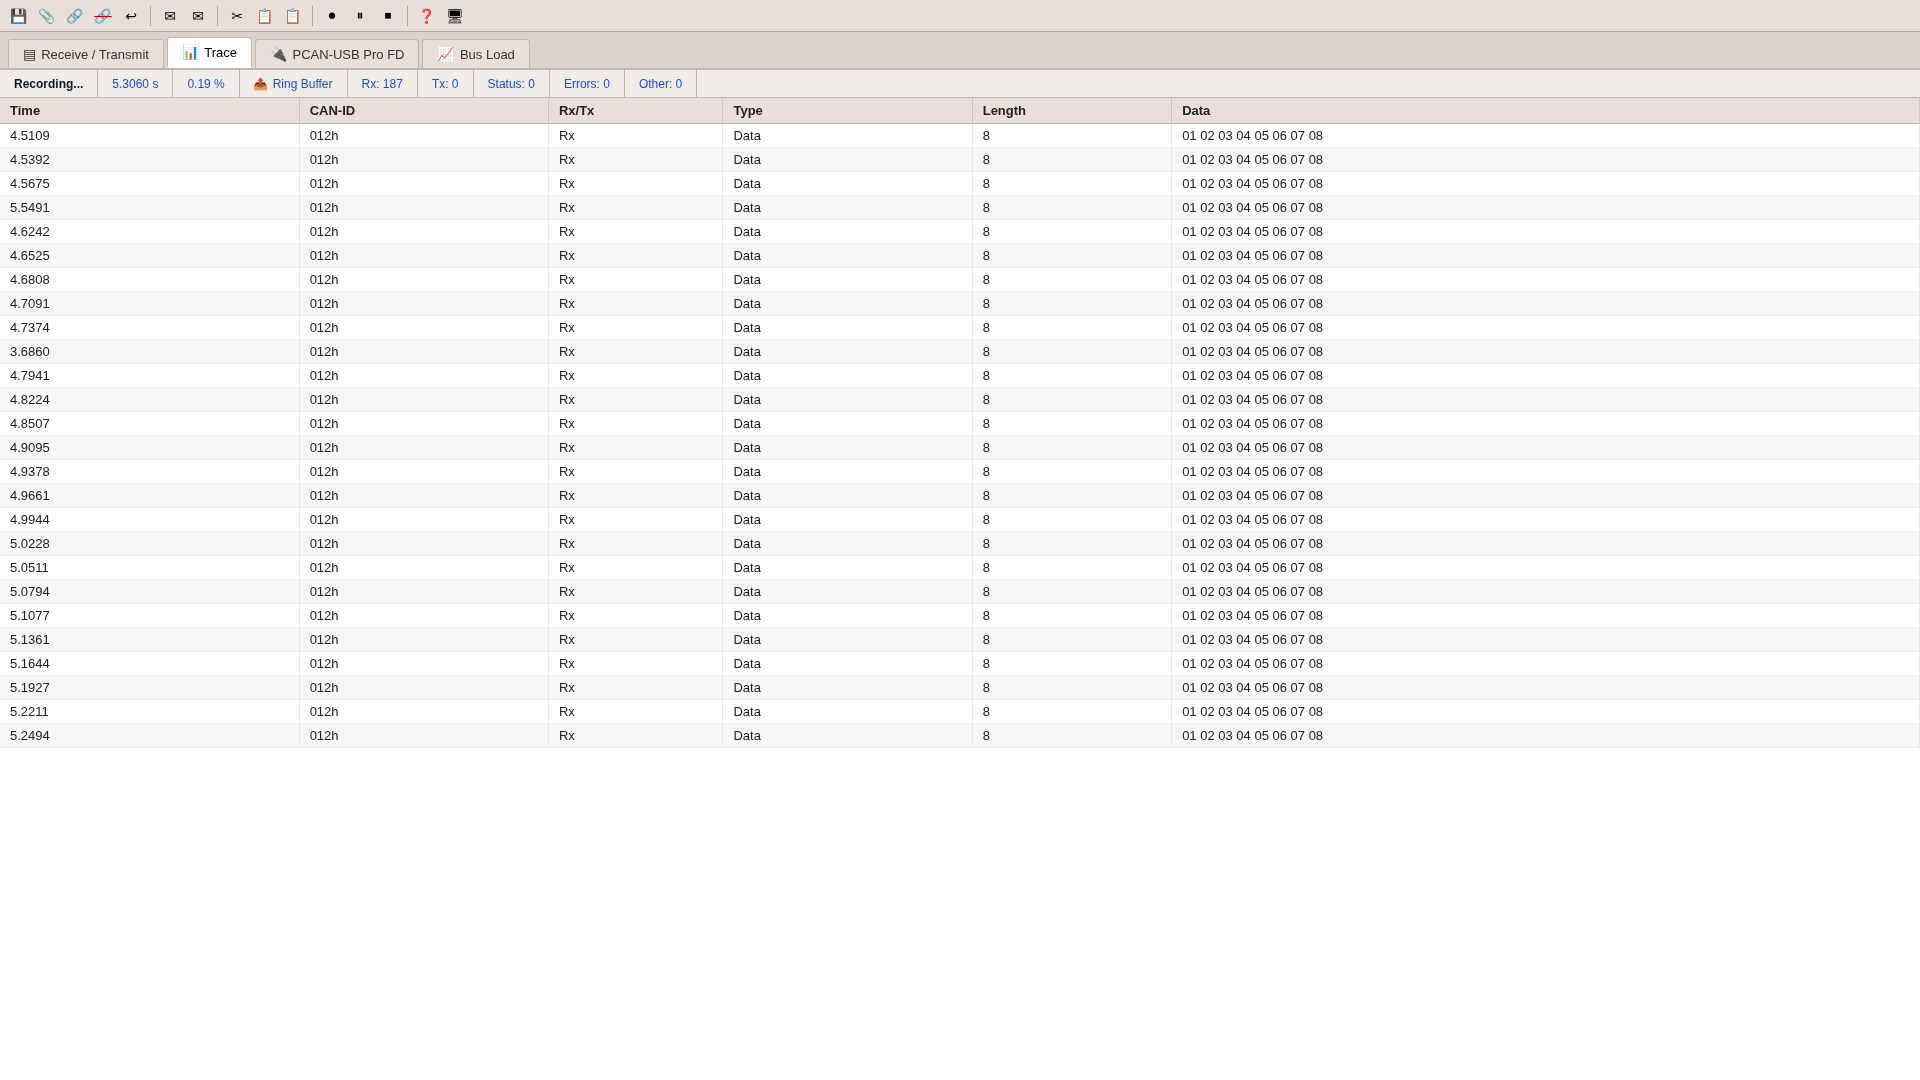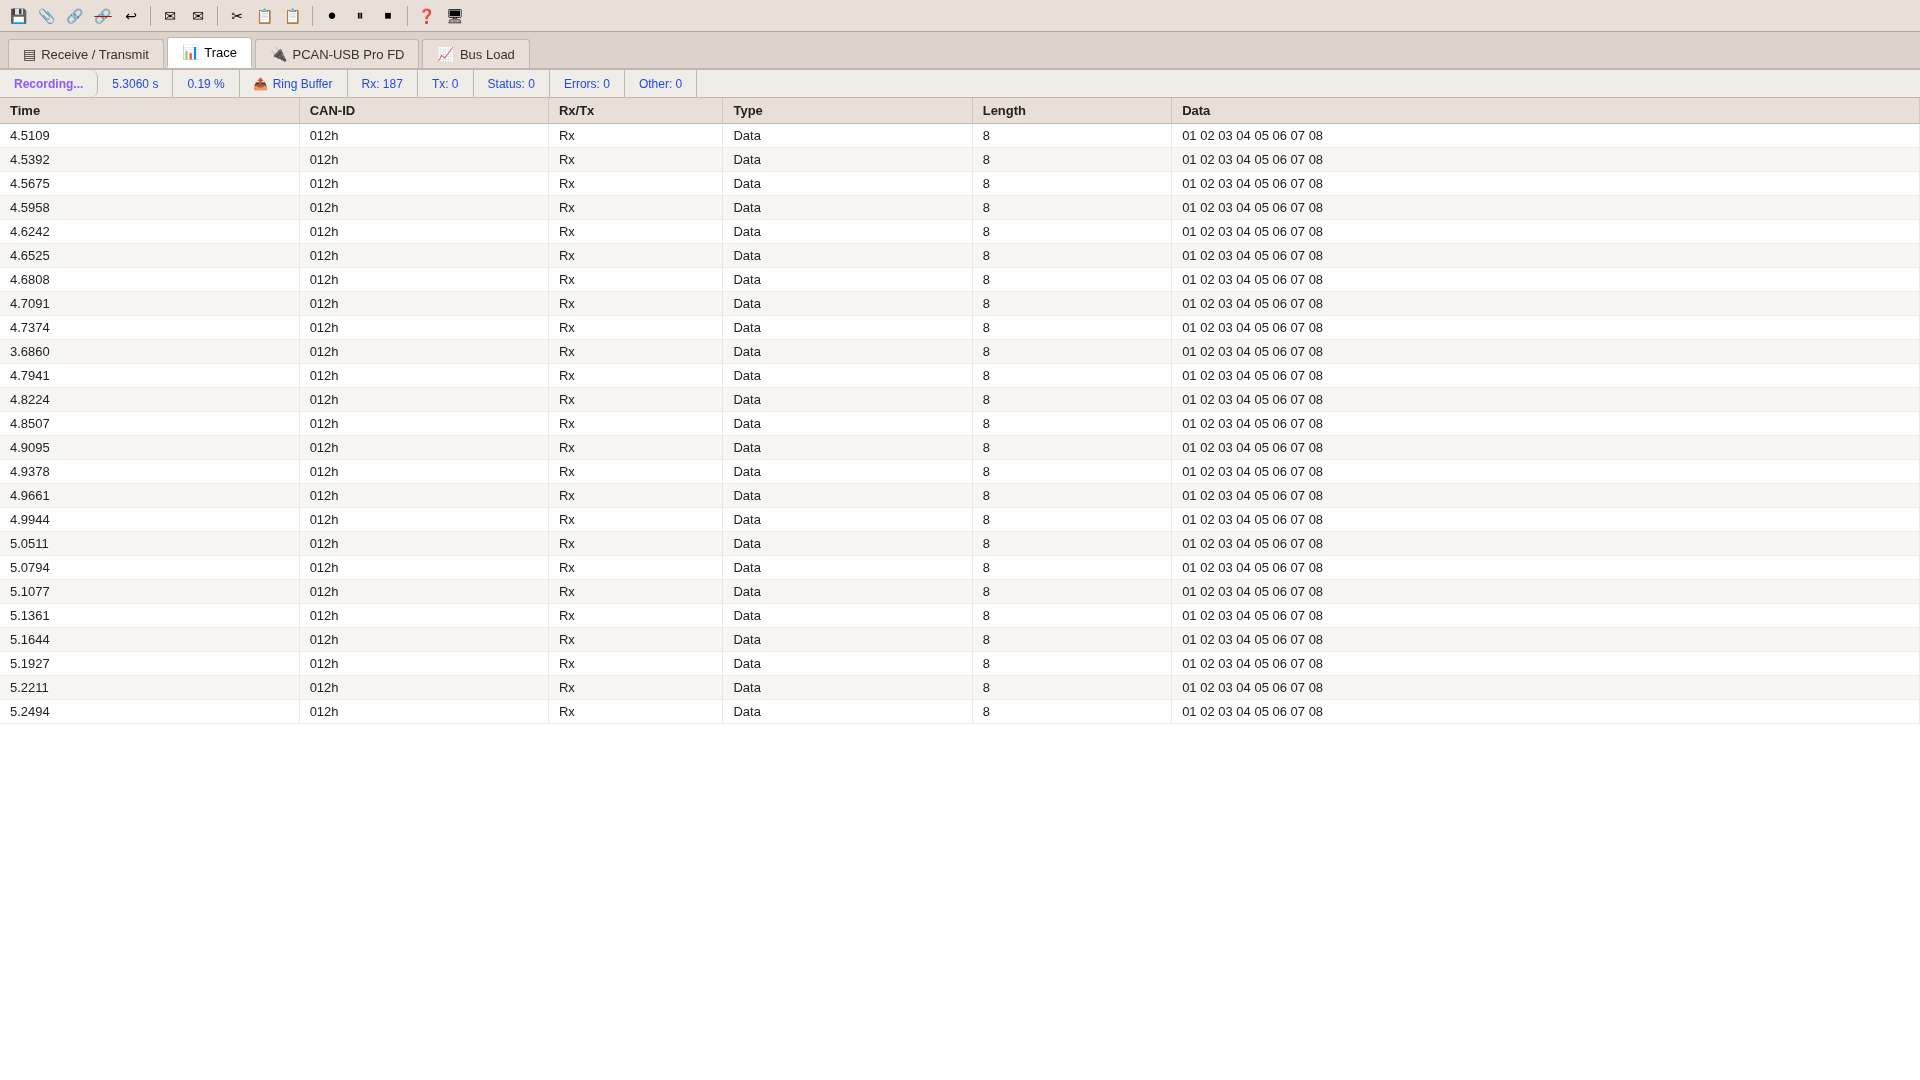--- a/index.html
+++ b/index.html
@@ -78,23 +78,22 @@
       padding: 0 14px;
       height: 100%;
       display: flex;
       align-items: center;
       border-right: 1px solid #c0b8b0;
       font-size: 12px;
       color: #1d4ed8;
       white-space: nowrap;
     }
     .status-item.recording {
-      color: #8b5cf6;
+      color: #0f172a;
       font-weight: bold;
-      border-radius: 7px;
     }
     .table-container {
       background: #ffffff;
       height: calc(1080px - 32px - 38px - 28px);
       overflow: hidden;
     }
     table {
       width: 100%;
       border-collapse: collapse;
       font-size: 13px;
@@ -248,21 +247,21 @@
         </tr>
         <tr>
           <td class="col-time">4.5675</td>
           <td class="col-canid">012h</td>
           <td class="col-rxtx">Rx</td>
           <td class="col-type">Data</td>
           <td class="col-length">8</td>
           <td class="col-data">01 02 03 04 05 06 07 08</td>
         </tr>
         <tr>
-          <td class="col-time">4.5958</td>
+          <td class="col-time">5.5491</td>
           <td class="col-canid">012h</td>
           <td class="col-rxtx">Rx</td>
           <td class="col-type">Data</td>
           <td class="col-length">8</td>
           <td class="col-data">01 02 03 04 05 06 07 08</td>
         </tr>
         <tr>
           <td class="col-time">4.6242</td>
           <td class="col-canid">012h</td>
           <td class="col-rxtx">Rx</td>
@@ -353,20 +352,28 @@
         <tr>
           <td class="col-time">4.9661</td>
           <td class="col-canid">012h</td>
           <td class="col-rxtx">Rx</td>
           <td class="col-type">Data</td>
           <td class="col-length">8</td>
           <td class="col-data">01 02 03 04 05 06 07 08</td>
         </tr>
         <tr>
           <td class="col-time">4.9944</td>
+          <td class="col-canid">012h</td>
+          <td class="col-rxtx">Rx</td>
+          <td class="col-type">Data</td>
+          <td class="col-length">8</td>
+          <td class="col-data">01 02 03 04 05 06 07 08</td>
+        </tr>
+        <tr>
+          <td class="col-time">5.0228</td>
           <td class="col-canid">012h</td>
           <td class="col-rxtx">Rx</td>
           <td class="col-type">Data</td>
           <td class="col-length">8</td>
           <td class="col-data">01 02 03 04 05 06 07 08</td>
         </tr>
         <tr>
           <td class="col-time">5.0511</td>
           <td class="col-canid">012h</td>
           <td class="col-rxtx">Rx</td>

